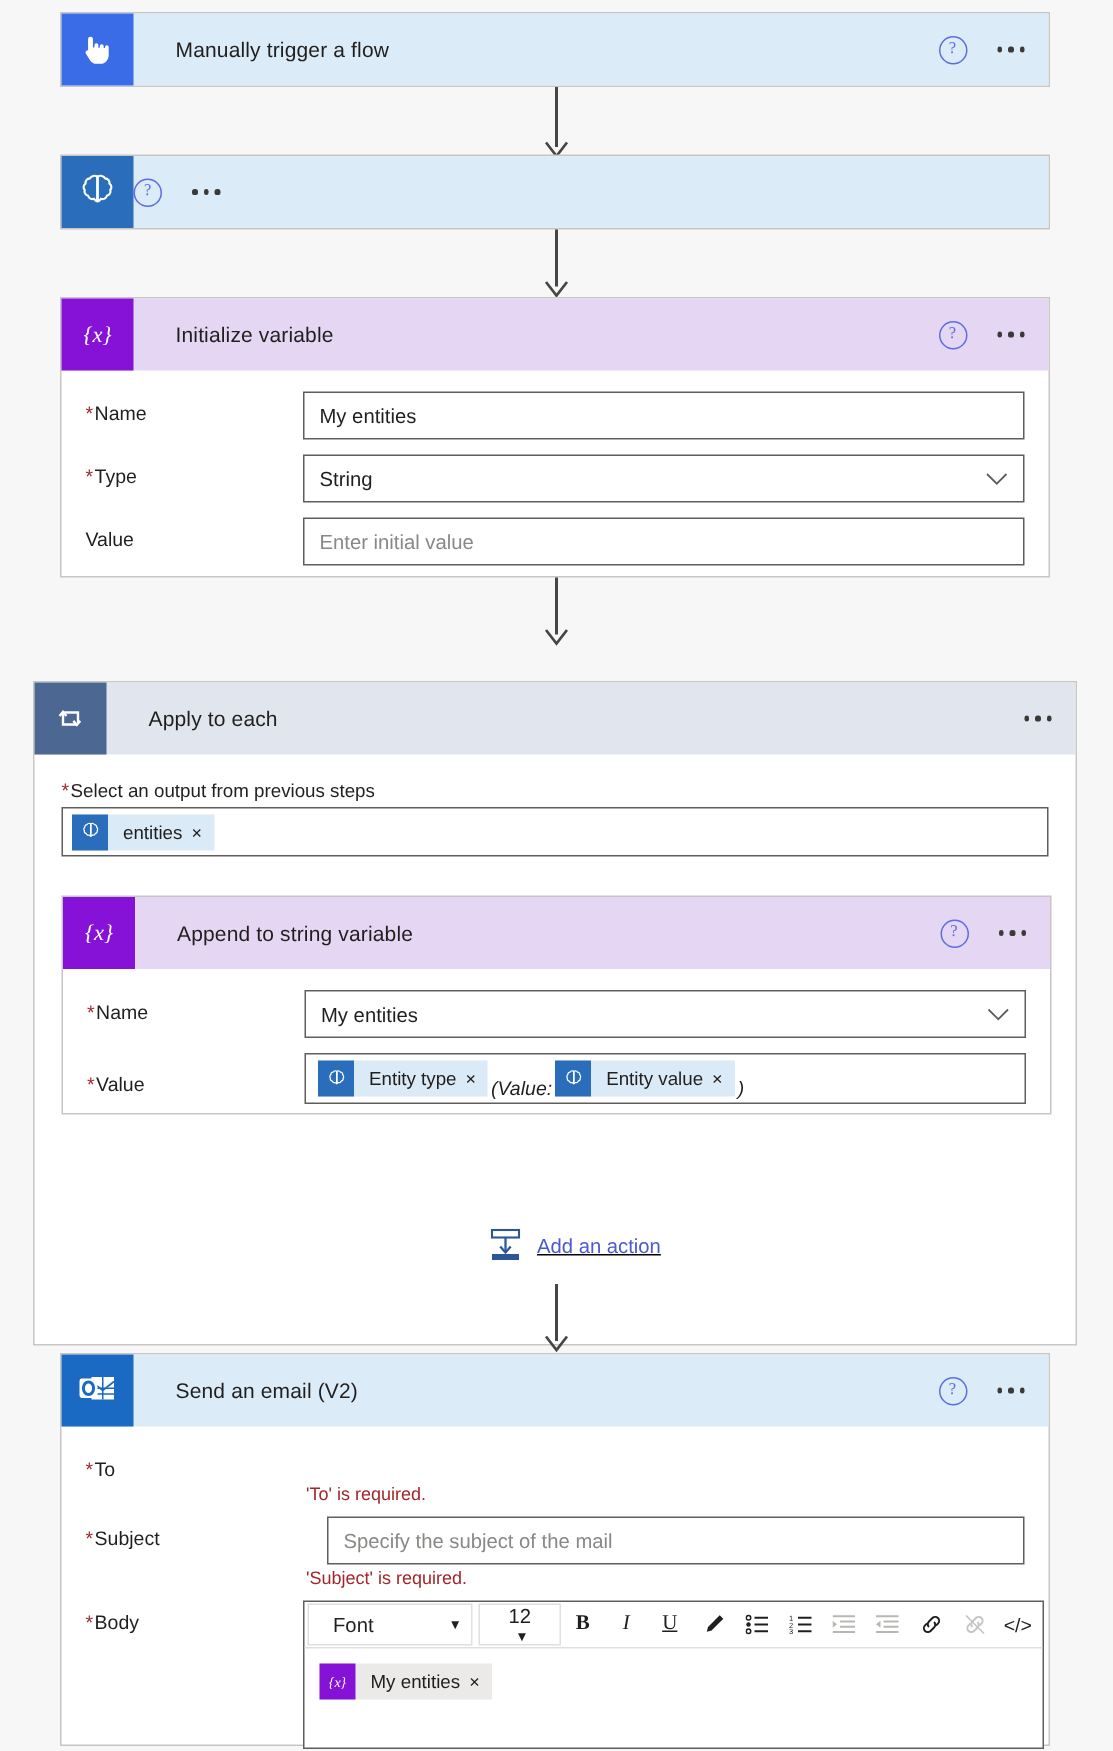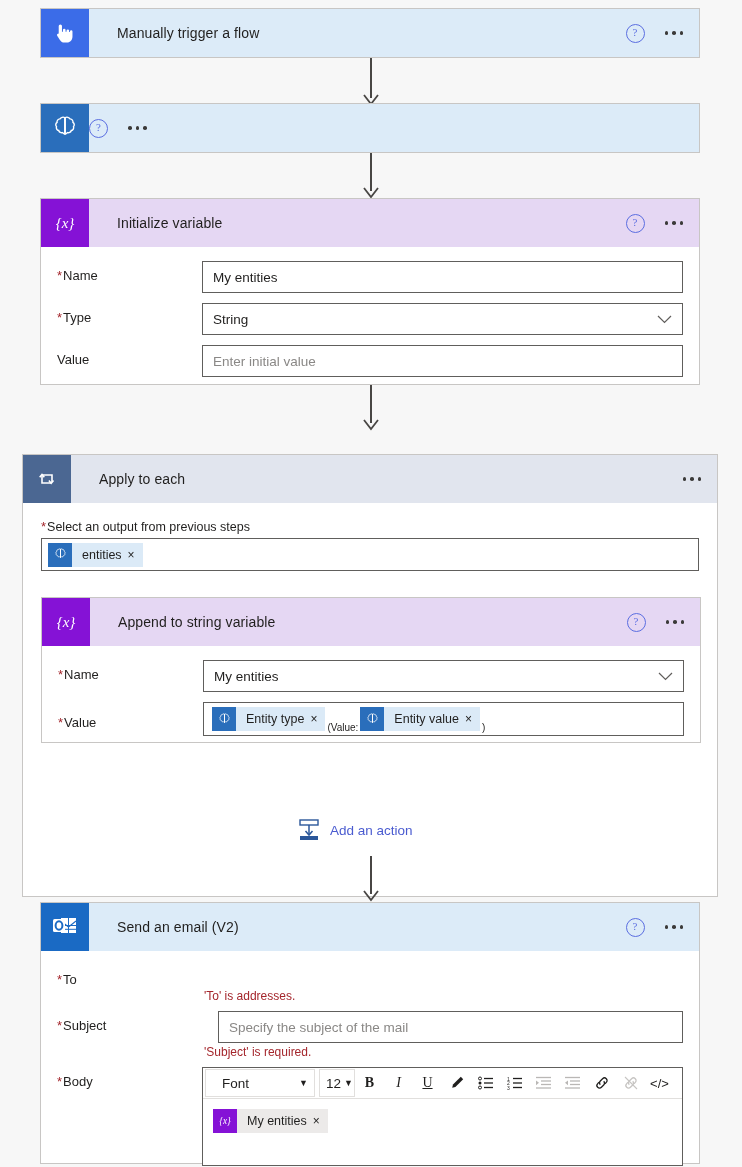--- a/index.html
+++ b/index.html
@@ -135,21 +135,21 @@
   .token .tok-ico {
     width: 24px; height: 24px;
     flex: 0 0 24px;
     display: flex; align-items: center; justify-content: center;
     background: #2a6ebb;
   }
   .token .tok-ico.var { background: #8512d6; }
   .token.grey { background: #eceae9; }
   .token .tok-label { padding: 0 6px 0 10px; white-space: nowrap; }
   .token .tok-x { font-size: 12px; color: #201f1e; padding-right: 8px; cursor: pointer; }
-  .paren { font-size: 10px; color: #201f1e; margin: 0 2px; align-self: flex-end; padding-bottom: 2px; }
+  .paren { font-size: 13px; color: #201f1e; margin: 0 2px; align-self: flex-end; padding-bottom: 2px; font-style: italic; }
 
   
   .arrow { position: absolute; }
   .arrow .stem { position: absolute; left: 8px; top: 0; width: 1.6px; background: #484644; }
   .arrow svg { position: absolute; left: 0; }
 
   
   .loop-container {
     position: absolute;
     background: #fff;
@@ -205,21 +205,21 @@
     justify-content: space-between;
     height: 28px;
     border: 1px solid #e1dfdd;
     font-size: 13.5px;
     color: #201f1e;
     padding: 0 6px;
     box-sizing: border-box;
   }
   .rte-sel .caret { font-size: 9px; margin-left: 10px; }
   .rte-font { width: 110px; padding-left: 16px; }
-  .rte-size { width: 36px; }
+  .rte-size { width: 55px; flex-direction: column; }
   .rte-btn {
     width: 27px; height: 28px;
     display: flex; align-items: center; justify-content: center;
     font-size: 14px; color: #201f1e;
     border: 1px solid transparent;
   }
   .rte-btn.dim { color: #b9b7b5; }
   .rte-body { min-height: 46px; padding: 10px 10px; }
 </style>
 </head>
@@ -430,21 +430,21 @@
               </span>
               <span class="tok-label">Entity value</span>
               <span class="tok-x">×</span>
             </span>
             <span class="paren">)</span>
           </div>
         </div>
       </div>
     </div>
 
-    <div class="add-action" style="left:274px; top:363px;">
+    <div class="add-action" style="left:302px; top:363px;text-decoration:underline;">
       <span style="display:flex;">
         <svg width="24" height="24" viewBox="0 0 24 24">
           <rect x="3" y="2" width="18" height="5" fill="none" stroke="#2b579a" stroke-width="1.4"></rect>
           <line x1="12" y1="7" x2="12" y2="16" stroke="#2b579a" stroke-width="1.5"></line>
           <path d="M8.5 13 L12 17 L15.5 13" fill="none" stroke="#2b579a" stroke-width="1.5"></path>
           <rect x="3" y="18" width="18" height="4" fill="#2b579a"></rect>
         </svg>
       </span>
       <span>Add an action</span>
     </div>
@@ -479,21 +479,21 @@
             <i></i>
           </div>
       </div>
     </div>
     <div class="body" style="padding-top:14px;">
       <div class="row" style="margin-bottom:2px;">
         <div class="row-label">
           <span class="req">*</span><span>To</span>
         </div>
       </div>
-      <div class="err">'To' is addresses.</div>
+      <div class="err">'To' is required.</div>
 
       <div class="row" style="margin-bottom:2px;gap:16px;">
         <div class="row-label">
           <span class="req">*</span><span>Subject</span>
         </div>
         <div class="field placeholder" style="height:32px;">Specify the subject of the mail</div>
       </div>
       <div class="err">'Subject' is required.</div>
 
       <div class="row" style="margin-bottom:0;">

